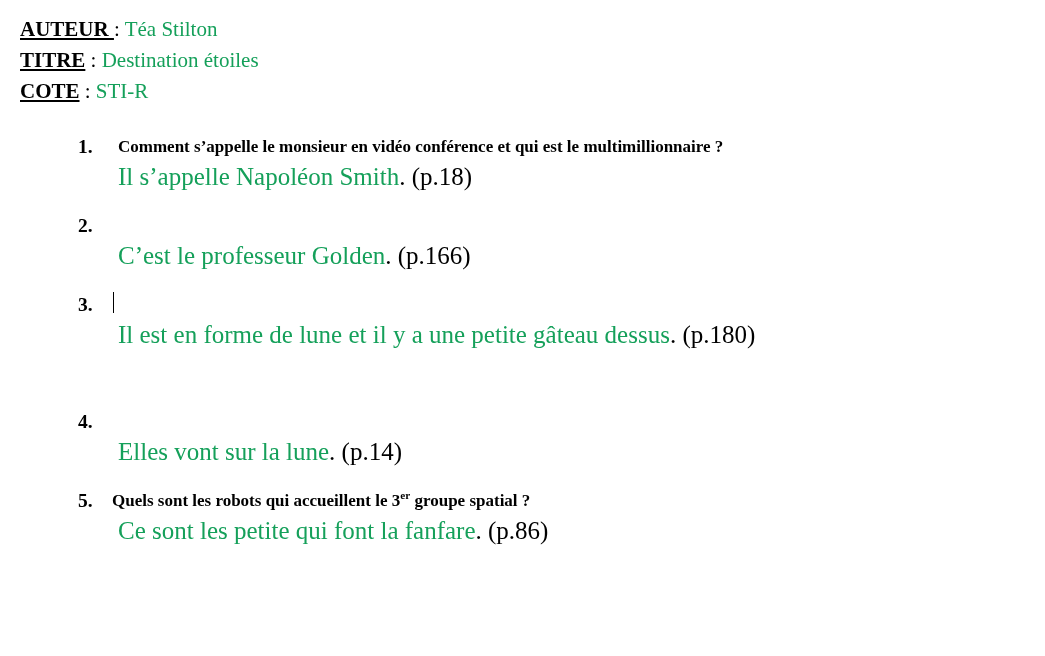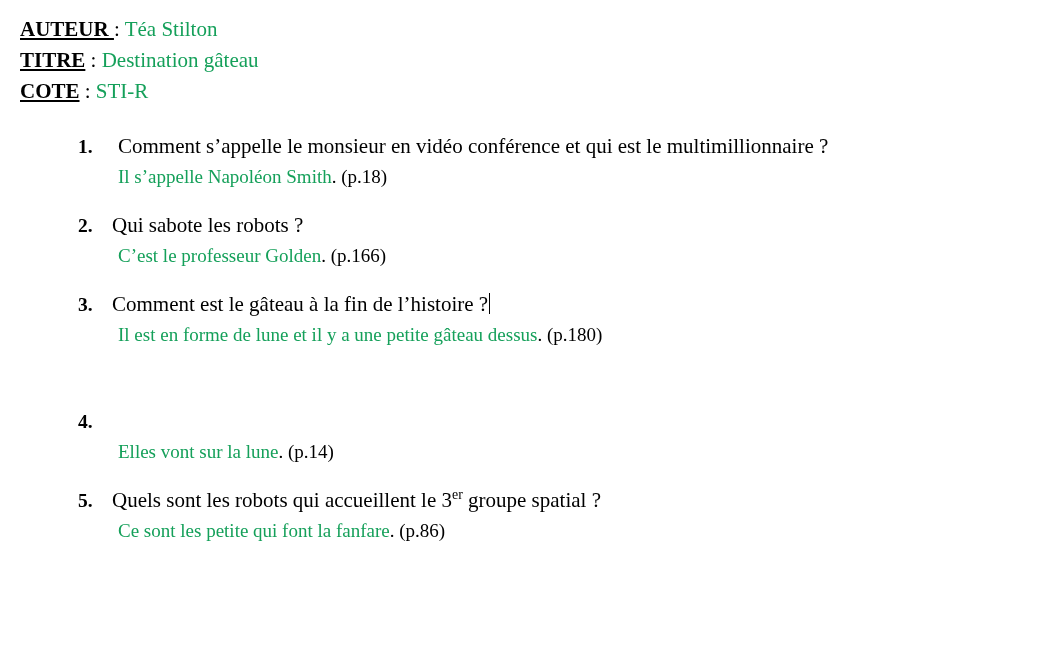--- a/index.html
+++ b/index.html
@@ -59,28 +59,28 @@
   .qa-num {
     font-weight: bold;
     font-size: 19.5px;
     line-height: 27px;
     width: 34px;
     flex: 0 0 34px;
     text-align: left;
     color: #000000;
   }
   .qa-question {
-    font-weight: normal;
-    font-size: 21px;
+    font-weight: bold;
+    font-size: 17px;
     line-height: 27px;
     color: #000000;
     position: relative;
   }
   .qa-answer {
-    font-size: 19px;
+    font-size: 25px;
     line-height: 27px;
     color: #15a05a;
     margin-left: 40px;
     margin-top: 3px;
   }
   .qa-page {
     color: #000000;
   }
   sup {
     font-size: 0.66em;
@@ -107,21 +107,21 @@
 <div class="page">
 
   <div class="header">
     <div class="header-line">
       <span class="hdr-label">AUTEUR </span><span class="hdr-sep">:</span>
       <span class="hdr-value">Téa  Stilton</span>
     </div>
     <div class="header-line">
       <span class="hdr-label">TITRE</span>
       <span class="hdr-sep">:</span>
-      <span class="hdr-value">Destination gâteau</span>
+      <span class="hdr-value">Destination étoiles</span>
     </div>
     <div class="header-line">
       <span class="hdr-label">COTE</span>
       <span class="hdr-sep">:</span>
       <span class="hdr-value">STI-R</span>
     </div>
   </div>
 
   <div class="qa-list">
 
@@ -131,31 +131,30 @@
         <span class="qa-question">Comment s’appelle le monsieur en vidéo conférence et qui est le multimillionnaire ?</span>
       </div>
       <div class="qa-answer">
         <span>Il s’appelle Napoléon Smith</span><span class="qa-page">. (p.18)</span>
       </div>
     </div>
 
     <div class="qa-item">
       <div class="qa-row">
         <span class="qa-num">2.</span>
-        <span class="qa-question">Qui sabote les robots ?</span>
       </div>
       <div class="qa-answer">
         <span>C’est le professeur Golden</span><span class="qa-page">. (p.166)</span>
       </div>
     </div>
 
     <div class="qa-item gap-after">
       <div class="qa-row">
         <span class="qa-num">3.</span>
-        <span class="qa-question"><span>Comment est le gâteau à la fin de l’histoire ?</span><span class="caret"></span></span>
+        <span class="qa-question"><span class="caret"></span></span>
       </div>
       <div class="qa-answer">
         <span>Il est en forme de lune et il y a une petite gâteau dessus</span><span class="qa-page">. (p.180)</span>
       </div>
     </div>
 
     <div class="qa-item">
       <div class="qa-row">
         <span class="qa-num">4.</span>
       </div>

